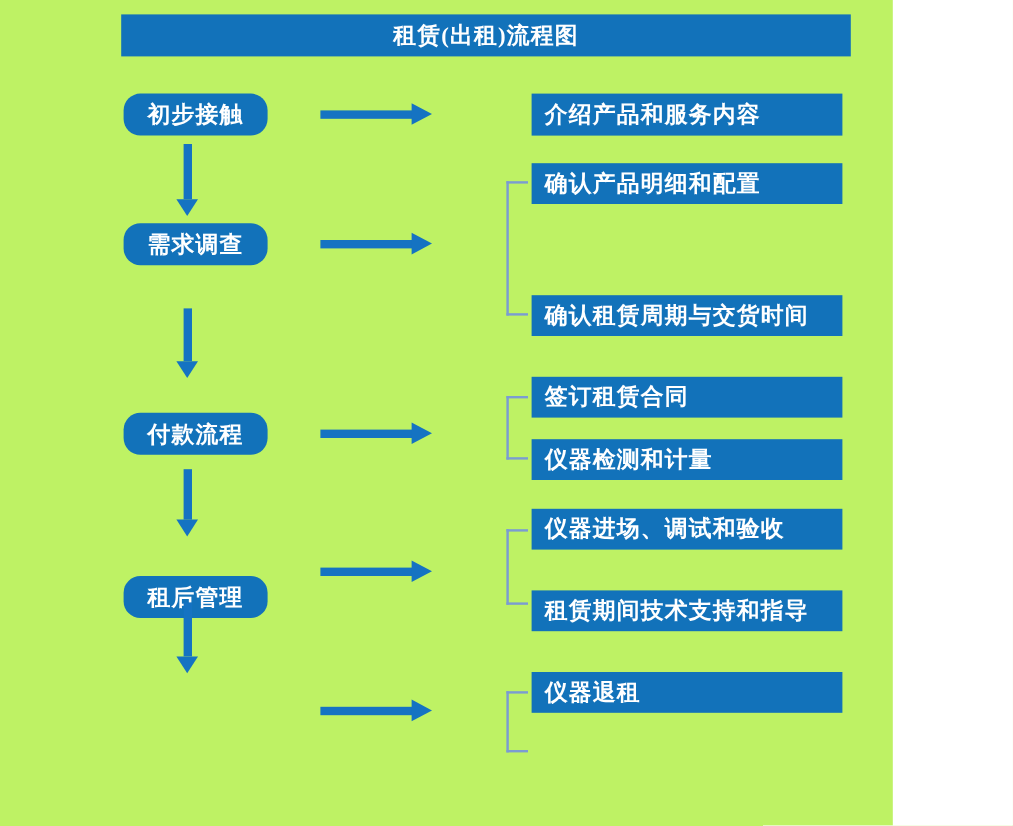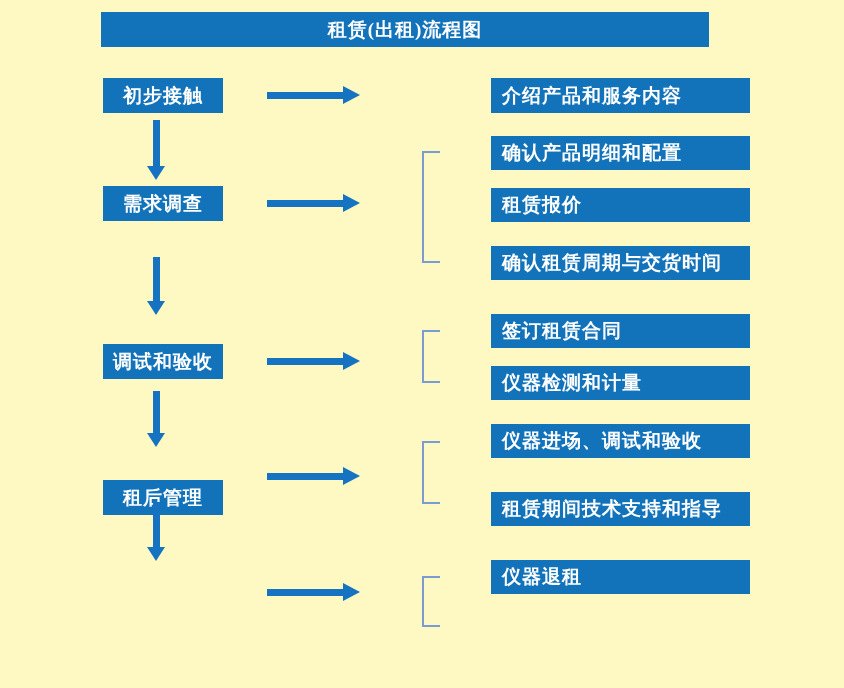--- a/index.html
+++ b/index.html
@@ -4,51 +4,51 @@
 <style>
   :root{
     --box-blue:#1272BA;
     --arrow-blue:#1573C2;
     --bracket-blue:#7B9CD2;
     --text-white:#FFFFFF;
   }
   html,body{margin:0;padding:0;background:#ffffff;}
   .canvas{
     position:relative;
-    width:844px;height:688px;
-    background:#fef9c3;
+    width:744px;height:688px;
+    background:#bef264;
     font-family:"Liberation Serif","DejaVu Serif",serif;
     overflow:hidden;
   }
   .title-bar{
     position:absolute;left:101px;top:12px;width:608px;height:35px;
     background:var(--box-blue);
     color:var(--text-white);
     font-size:19px;font-weight:bold;
     display:flex;align-items:center;justify-content:center;
     letter-spacing:1px;
   }
   .step{
     position:absolute;left:103px;width:120px;height:35px;
     background:var(--box-blue);
     color:var(--text-white);
     font-size:19px;font-weight:bold;
     display:flex;align-items:center;justify-content:center;
     letter-spacing:1px;
+    border-radius:14px;
   }
   .detail{
     position:absolute;left:443px;width:259px;height:34px;
     background:var(--box-blue);
     color:var(--text-white);
     font-size:19px;font-weight:bold;
     display:flex;align-items:center;
     padding-left:11px;box-sizing:border-box;
     letter-spacing:1px;
     white-space:nowrap;
-    margin-left:48px;
   }
   .h-arrow{position:absolute;left:267px;width:93px;height:18px;}
   .h-arrow .shaft{
     position:absolute;left:0;top:50%;margin-top:-3.5px;
     width:77px;height:7px;background:var(--arrow-blue);
   }
   .h-arrow .head{
     position:absolute;left:76px;top:0;width:0;height:0;
     border-top:9px solid transparent;
     border-bottom:9px solid transparent;
@@ -75,26 +75,25 @@
 </style>
 </head>
 <body>
 
 <div class="canvas">
 
   <div class="title-bar">租赁(出租)流程图</div>
 
   <div class="step" style="top:78px">初步接触</div>
   <div class="step" style="top:186px">需求调查</div>
-  <div class="step" style="top:344px">调试和验收</div>
+  <div class="step" style="top:344px">付款流程</div>
   <div class="step" style="top:480px">租后管理</div>
 
   <div class="detail" style="top:78px;height:35px">介绍产品和服务内容</div>
   <div class="detail" style="top:136px">确认产品明细和配置</div>
-  <div class="detail" style="top:188px">租赁报价</div>
   <div class="detail" style="top:246px">确认租赁周期与交货时间</div>
   <div class="detail" style="top:314px">签订租赁合同</div>
   <div class="detail" style="top:366px">仪器检测和计量</div>
   <div class="detail" style="top:424px">仪器进场、调试和验收</div>
   <div class="detail" style="top:560px">仪器退租</div>
   <div class="detail" style="top:492px">租赁期间技术支持和指导</div>
 
   <div class="h-arrow" style="top:86px">
       <i class="shaft"></i>
       <i class="head"></i>

